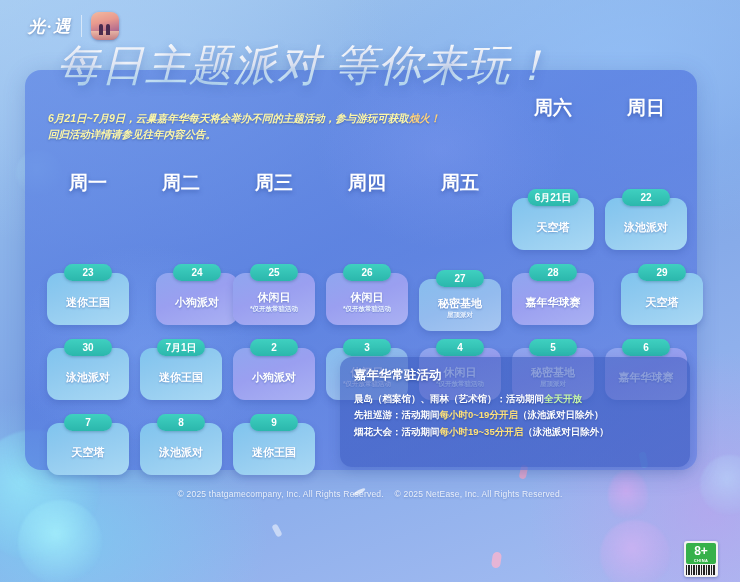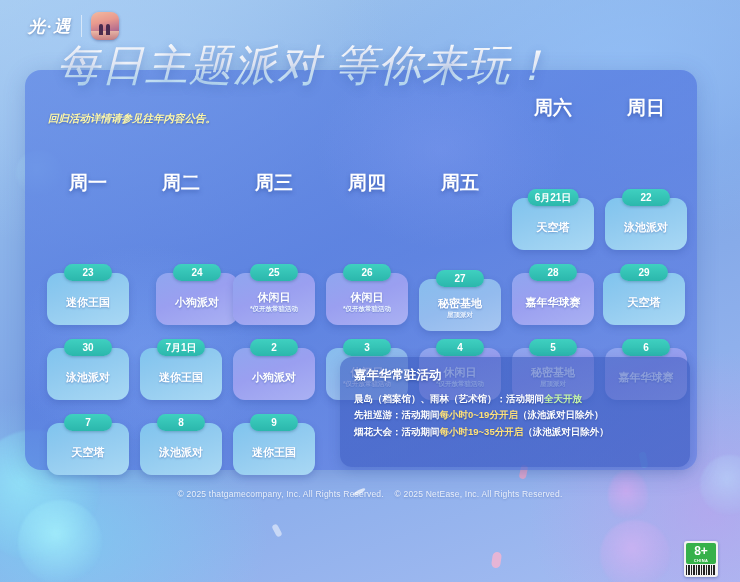--- a/index.html
+++ b/index.html
@@ -138,20 +138,21 @@
     <div class="fig a"></div>
     <div class="fig b"></div>
   </div>
 </div>
 
 <div id="panel"></div>
 
 <div id="title">每日主题派对 等你来玩！</div>
 
 <div id="subtitle">
+  <div><span>6月21日~7月9日，云巢嘉年华每天将会举办不同的主题活动，参与游玩可获取</span><span class="hot">烛火！</span></div>
   <div>回归活动详情请参见往年内容公告。</div>
 </div>
 
 <div id="cal">
   <div class="hdr-row" id="weekday-row">
       <div class="daylabel" style="left: 0px; top: 52px;">周一</div>
       <div class="daylabel" style="left: 93px; top: 52px;">周二</div>
       <div class="daylabel" style="left: 186px; top: 52px;">周三</div>
       <div class="daylabel" style="left: 279px; top: 52px;">周四</div>
       <div class="daylabel" style="left: 372px; top: 52px;">周五</div>
@@ -203,21 +204,21 @@
           <div class="ctitle">秘密基地</div>
           <div class="csub">屋顶派对</div>
         </div>
       </div>
       <div class="cell" style="left: 465px; top: 155px;">
         <div class="card violet">
           <div class="badge">28</div>
           <div class="ctitle">嘉年华球赛</div>
         </div>
       </div>
-      <div class="cell" style="left: 556px; top: 155px;">
+      <div class="cell" style="left: 574px; top: 155px;">
         <div class="card lightblue">
           <div class="badge">29</div>
           <div class="ctitle">天空塔</div>
         </div>
       </div>
       <div class="cell" style="left: 0px; top: 230px;">
         <div class="card lightblue">
           <div class="badge">30</div>
           <div class="ctitle">泳池派对</div>
         </div>

